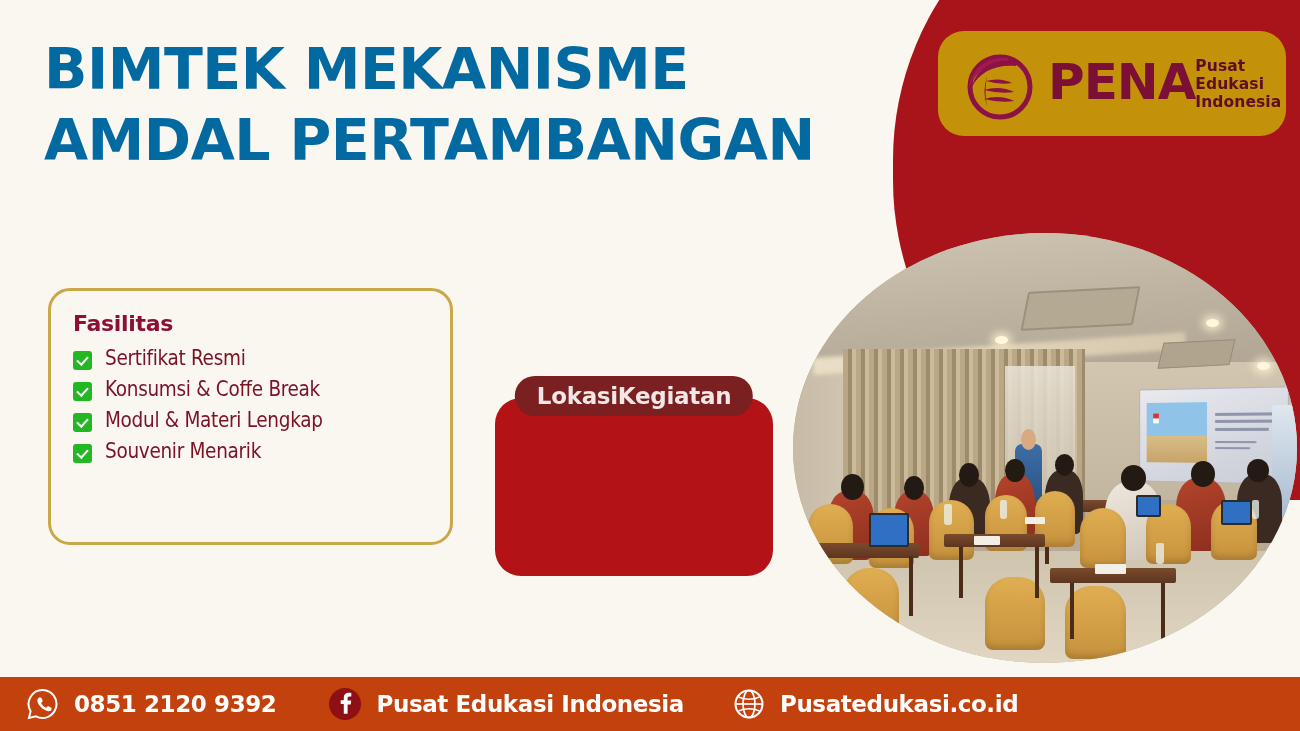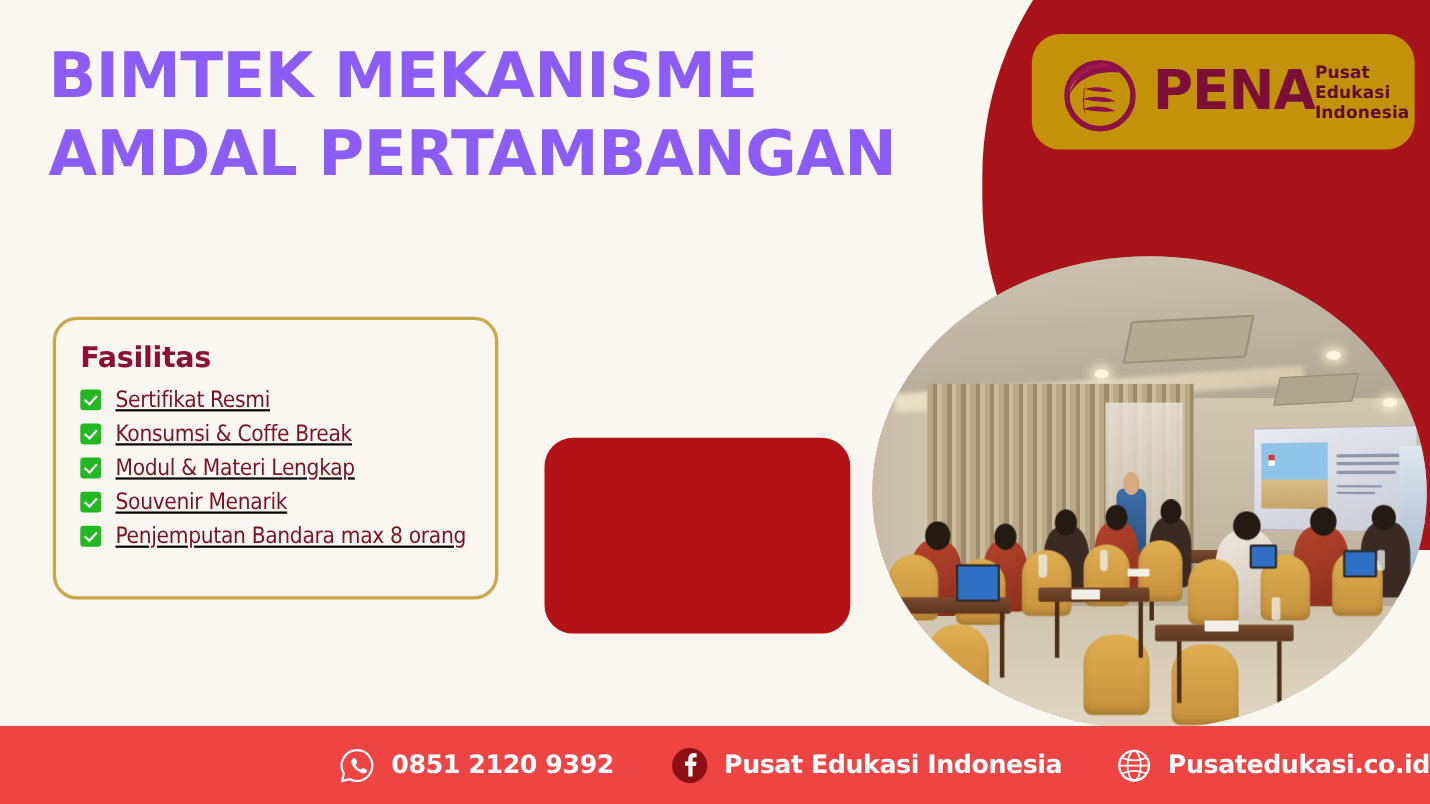--- a/index.html
+++ b/index.html
@@ -87,53 +87,52 @@
     position: absolute;
     top: 34px;
     left: 44px;
     z-index: 5;
     width: 860px;
   }
   .headline-line {
     font-family: "DejaVu Sans", sans-serif;
     font-size: 57px;
     font-weight: bold;
-    color: #8b5cf6;
+    color: #0369a1;
     line-height: 1.25;
     letter-spacing: -0.5px;
     white-space: nowrap;
   }
 
   
   .facilities {
     position: absolute;
     left: 48px;
     top: 288px;
     width: 405px;
     height: 257px;
     border: 3px solid #c9a84a;
     border-radius: 22px;
     background: #faf6f0;
     padding: 20px 22px 10px 22px;
     z-index: 5;
   }
   .facilities-title {
     font-family: "DejaVu Sans", sans-serif;
-    font-size: 26px;
+    font-size: 22px;
     font-weight: bold;
     color: #8c1033;
     margin-bottom: 10px;
     letter-spacing: -0.3px;
   }
   .fac-item {
     display: flex;
-    align-items: center;
+    align-items: flex-end;
     gap: 13px;
     margin-bottom: 7px;
-    text-decoration: underline;
   }
   .check-box {
     width: 19px; height: 19px;
     background: #23b723;
     border-radius: 3px;
     flex: 0 0 auto;
     position: relative;
   }
   .check-box::after {
     content: "";
@@ -318,26 +317,25 @@
   }
   .ph-paper { background: #f2efe6; border-radius: 1px; }
   .ph-speaker-body { background: linear-gradient(180deg,#3d6ea8,#2b5280); border-radius: 7px 7px 3px 3px; }
   .ph-speaker-head { background: #d9a982; border-radius: 50%; }
 
   
   .footer {
     position: absolute;
     left: 0; bottom: 0;
     width: 1300px;
-    height: 71px;
-    background: #ef4444;
+    height: 54px;
+    background: #c2410c;
     z-index: 8;
     display: flex;
     align-items: center;
-    justify-content: flex-end;
   }
   .contact {
     display: flex;
     align-items: center;
     gap: 14px;
   }
   .c1 { margin-left: 26px; }
   .c2 { margin-left: 55px; }
   .c3 { margin-left: 52px; }
   .c4 { margin-left: 48px; }
@@ -400,27 +398,24 @@
       <span class="fac-label">Konsumsi &amp; Coffe Break</span>
     </div>
     <div class="fac-item">
       <span class="check-box"></span>
       <span class="fac-label">Modul &amp; Materi Lengkap</span>
     </div>
     <div class="fac-item">
       <span class="check-box"></span>
       <span class="fac-label">Souvenir Menarik</span>
     </div>
-    <div class="fac-item">
-      <span class="check-box"></span>
-      <span class="fac-label">Penjemputan Bandara max 8 orang</span>
-    </div>
   </div>
 
   <div class="location">
+    <div class="location-pill">LokasiKegiatan</div>
   </div>
 
   <div class="photo-circle">
     <div class="ph ph-ceiling"></div>
     <div class="ph ph-wall-left"></div>
     <div class="ph ph-wall-back"></div>
     <div class="ph ph-cove"></div>
     <div class="ph ph-vent"></div>
     <div class="ph ph-vent2"></div>
 

